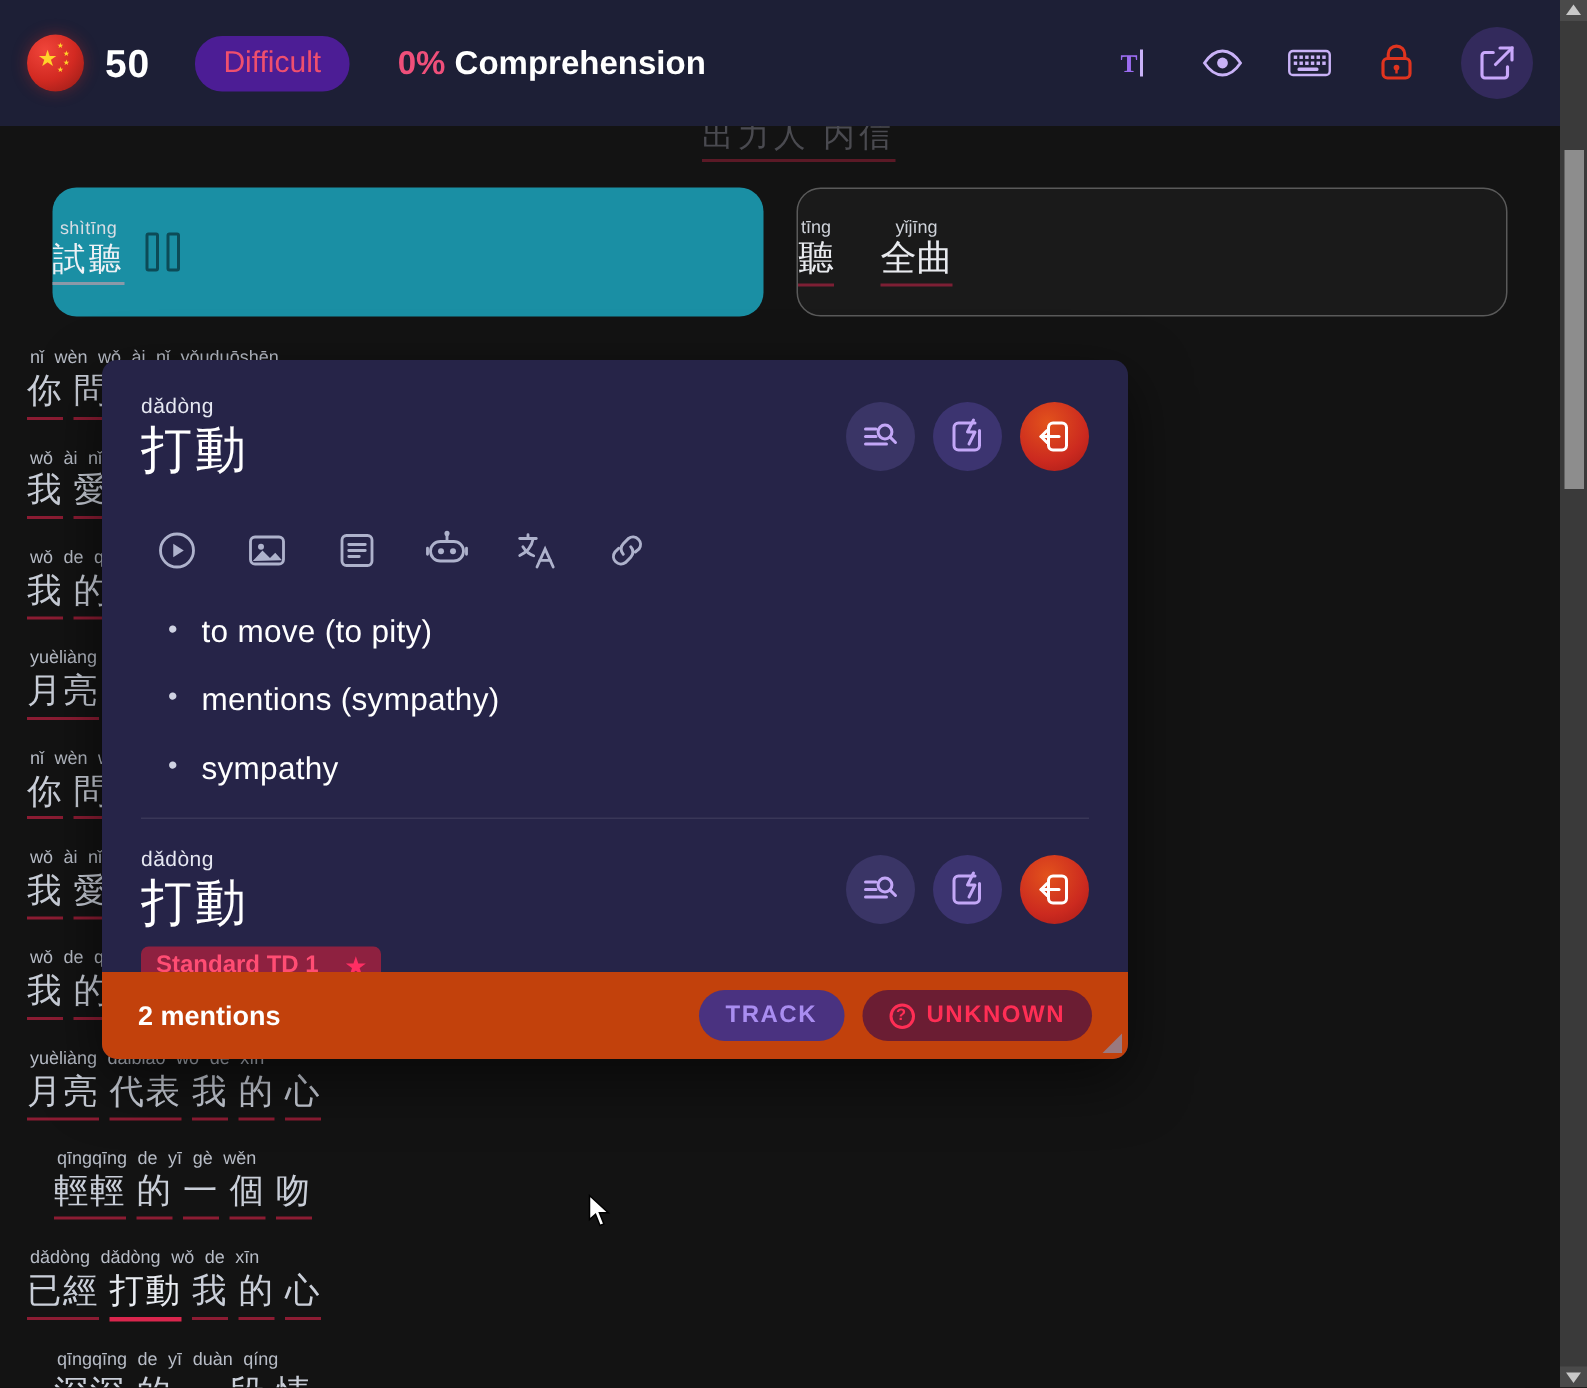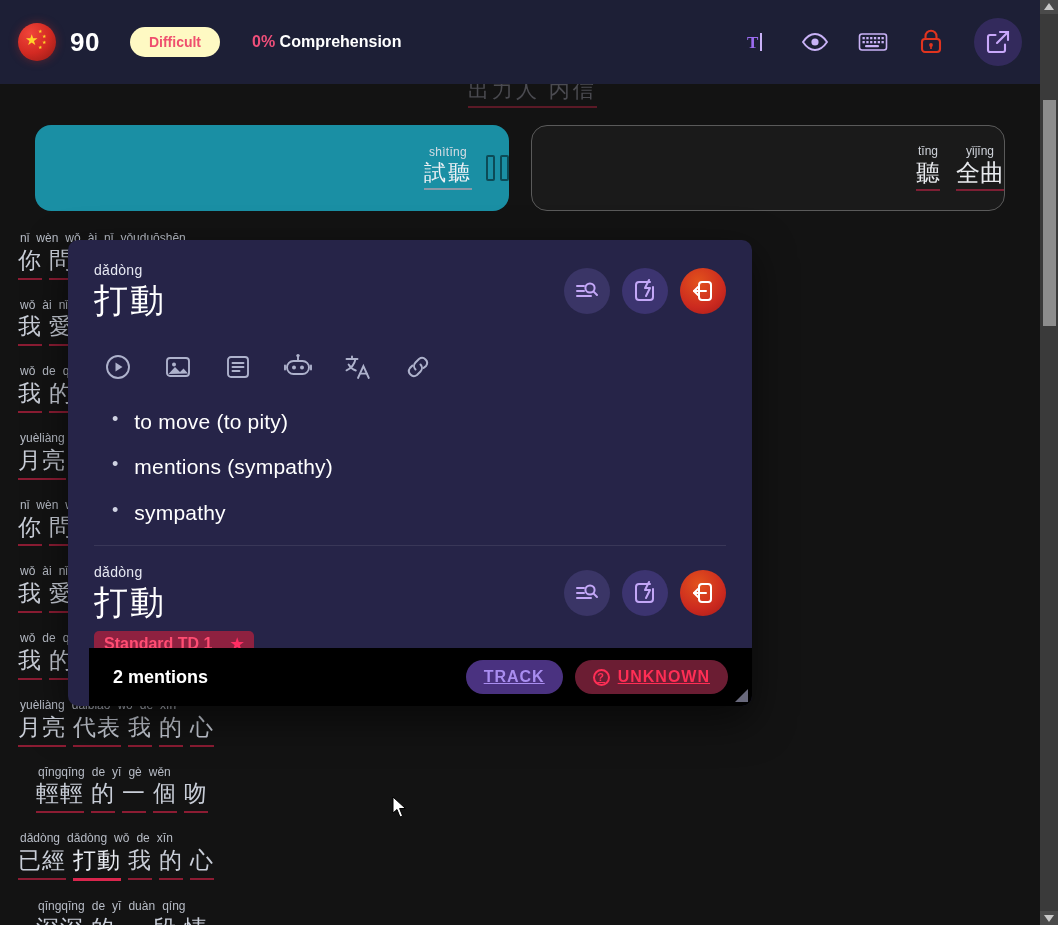--- a/index.html
+++ b/index.html
@@ -28,26 +28,26 @@
     box-shadow: 0 0 10px rgba(220,50,40,.35);
   }
   .flag-globe .st { position: absolute; color: #ffd42a; line-height: 1; }
   .flag-globe .s-big { font-size: 15px; left: 7px; top: 9px; }
   .flag-globe .s1 { font-size: 5px; left: 20px; top: 6px; }
   .flag-globe .s2 { font-size: 5px; left: 24px; top: 11px; }
   .flag-globe .s3 { font-size: 5px; left: 24px; top: 17px; }
   .flag-globe .s4 { font-size: 5px; left: 20px; top: 22px; }
   .score { color: #ffffff; font-size: 26px; font-weight: bold; letter-spacing: .5px; }
   .difficulty-badge {
-    background: #fef9c3; color: #ef4f6e;
+    background: #4c1d95; color: #ef4f6e;
     border-radius: 18px; padding: 7px 19px;
-    font-size: 14px; font-weight: bold;
+    font-size: 20px; font-weight: normal;
     margin-left: 16px;
   }
-  .comprehension { margin-left: 18px; font-size: 16px; font-weight: bold; color: #ffffff; }
+  .comprehension { margin-left: 18px; font-size: 22px; font-weight: bold; color: #ffffff; }
   .comprehension .pct { color: #ef4f7a; }
   .hdr-right { margin-left: auto; display: flex; align-items: center; gap: 28px; padding-right: 4px; }
   .hicon { width: 30px; height: 30px; display: flex; align-items: center; justify-content: center; cursor: pointer; }
   .hicon svg { display: block; }
   .ext-wrap {
     width: 48px; height: 48px; border-radius: 50%;
     background: rgba(139,92,246,.20);
     display: flex; align-items: center; justify-content: center; cursor: pointer;
   }
 
@@ -55,34 +55,34 @@
   .content { position: absolute; top: 84px; left: 0; width: 1040px; height: 841px; background: #131313; overflow: hidden; }
 
   .clip-line { position: absolute; top: -8px; left: 468px; opacity: .45; }
   .clip-line .hz { color: #8d8d9a; font-size: 21px; letter-spacing: 3px; text-align: center; }
   .clip-underline { height: 2px; background: #b3223f; margin-top: 2px; }
 
   
   .audio-row { position: absolute; top: 41px; left: 35px; display: flex; gap: 22px; }
   .audio-btn {
     width: 474px; height: 86px; border-radius: 16px;
-    display: flex; align-items: center; justify-content: flex-end;
+    display: flex; align-items: center; justify-content: flex-start;
     cursor: pointer;
   }
   .audio-btn.primary { background: #1a8fa4; }
   .audio-btn.ghost { background: #1a1a1a; border: 1px solid #5a5a5a; }
   .btn-inner { display: flex; align-items: center; gap: 14px; }
   .rb { text-align: center; }
   .rb .py { font-size: 12px; color: #d8dde4; line-height: 1.1; letter-spacing: .3px; }
   .rb .hz { font-size: 22px; color: #eef1f5; line-height: 1.25; letter-spacing: 2px; }
   .rb .ul { height: 2px; background: #8a99a8; margin-top: 1px; }
   .pause-ico { display: flex; gap: 5px; }
   .pause-ico i { display: block; width: 9px; height: 26px; border: 2px solid #0c4b57; border-radius: 2px; }
 
-  .ghost-words { display: flex; gap: 16px; }
+  .ghost-words { display: flex; gap: 31px; }
   .gw { text-align: center; }
   .gw .py { font-size: 12px; color: #cfd3da; line-height: 1.1; }
   .gw .hz { font-size: 24px; color: #e8eaee; line-height: 1.25; }
   .gw .ul { height: 2px; background: #7d1f34; margin-top: 1px; }
 
   
   .lyrics { position: absolute; top: 148px; left: 18px; width: 420px; }
   .lyr-line { margin-bottom: 19px; }
   .lyr-py { display: flex; gap: 7px; font-size: 12px; color: #b7bcc6; line-height: 1.15; padding-left: 2px; }
   .lyr-hz { display: flex; gap: 7px; }
@@ -127,26 +127,26 @@
   .tag-badge {
     display: inline-flex; align-items: center; gap: 18px;
     background: #8e2140; color: #ff4d73;
     border-radius: 5px; padding: 4px 10px;
     font-size: 16px; font-weight: bold; margin-top: 8px;
   }
   .tag-badge .star { color: #ff2e63; font-size: 15px; }
 
   .pop-footer {
     position: absolute; bottom: 0; left: 0; right: 0;
-    height: 58px; background: #000000;
-    display: flex; align-items: center; padding: 0 24px; margin-left: 21px;
+    height: 58px; background: #c2410c;
+    display: flex; align-items: center; padding: 0 24px;
   }
   .mentions { color: #ffffff; font-size: 18px; font-weight: bold; }
   .foot-btns { margin-left: auto; display: flex; gap: 12px; }
-  .pill { border-radius: 18px; padding: 8px 18px; font-size: 16px; font-weight: bold; letter-spacing: 1px; cursor: pointer; display: flex; align-items: center; gap: 8px; text-decoration: underline; }
+  .pill { border-radius: 18px; padding: 8px 18px; font-size: 16px; font-weight: bold; letter-spacing: 1px; cursor: pointer; display: flex; align-items: center; gap: 8px; }
   .pill.track { background: #4a3280; color: #a98df0; }
   .pill.unknown { background: #6b1d33; color: #ff2e55; }
   .q-ico { width: 17px; height: 17px; border: 2px solid #ff2e55; border-radius: 50%; display: flex; align-items: center; justify-content: center; font-size: 11px; line-height: 1; }
 
   .resize-handle { position: absolute; right: 4px; bottom: 4px; width: 0; height: 0;
     border-left: 13px solid transparent; border-bottom: 13px solid #8c8ca6; opacity: .75; cursor: nwse-resize; }
 
   
   .vscroll { position: absolute; top: 0; right: 0; width: 18px; height: 925px; background: #4a4a4a; z-index: 60; }
   .vscroll .track-bg { position: absolute; top: 14px; bottom: 14px; left: 0; right: 0; background: #3a3a3a; }
@@ -165,21 +165,21 @@
 
   <div class="header">
     <div class="hdr-left">
       <div class="flag-globe">
         <span class="st s-big">★</span>
         <span class="st s1">★</span>
         <span class="st s2">★</span>
         <span class="st s3">★</span>
         <span class="st s4">★</span>
       </div>
-      <span class="score">90</span>
+      <span class="score">50</span>
       <span class="difficulty-badge">Difficult</span>
       <span class="comprehension"><span class="pct">0%</span> <span>Comprehension</span></span>
     </div>
 
     <div class="hdr-right">
       <div class="hicon">
         <svg width="24" height="24" viewBox="0 0 24 24">
             <text x="2" y="18" font-family="Liberation Serif, serif" font-size="17" font-weight="bold" fill="#9b6cf0">T</text>
             <rect x="15" y="3" width="2" height="18" fill="#c9b2f7"></rect>
           </svg>

